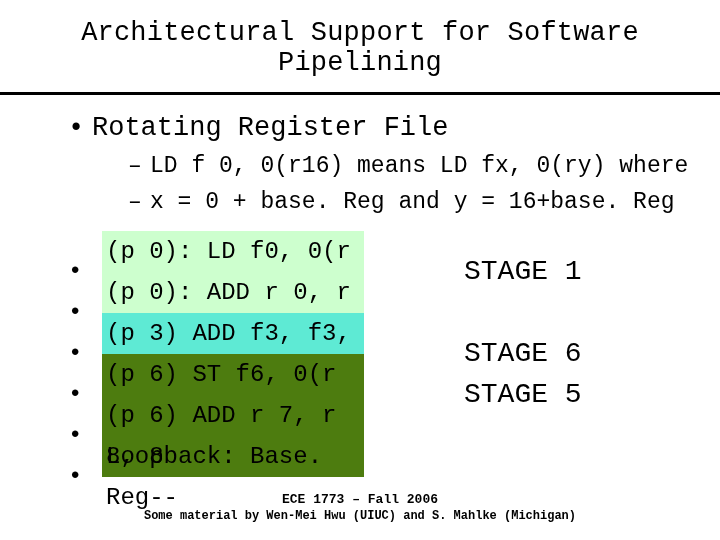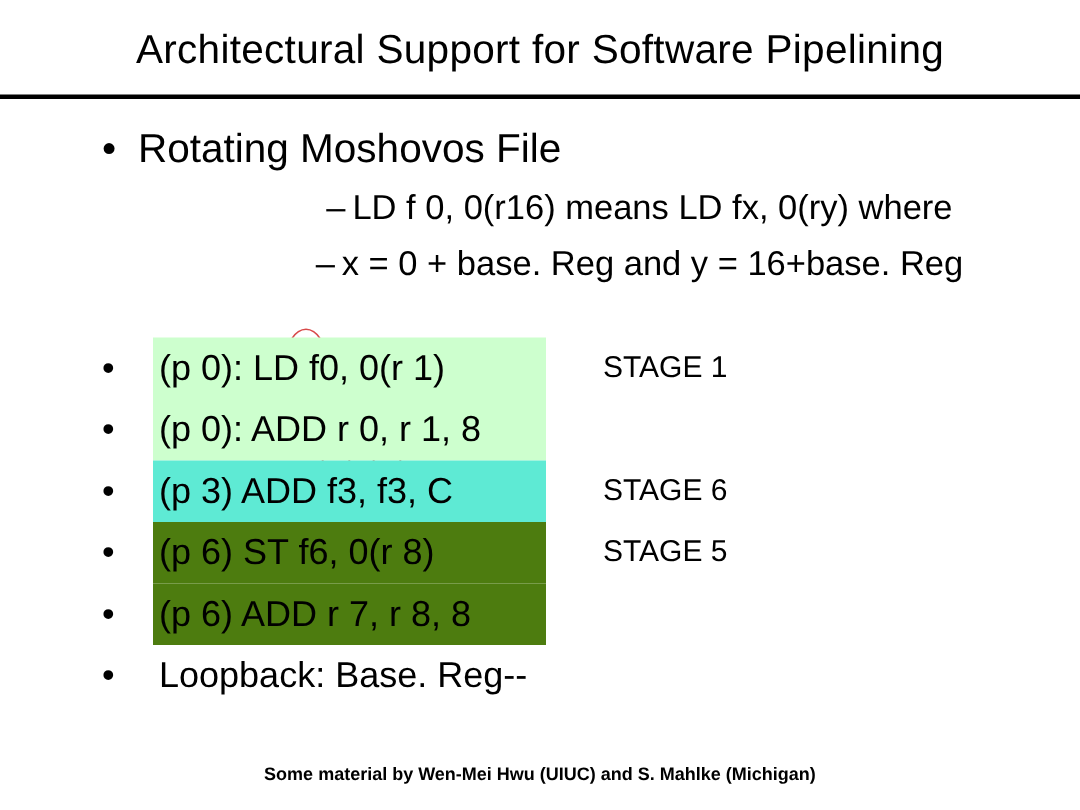--- a/index.html
+++ b/index.html
@@ -1,45 +1,45 @@
 <!DOCTYPE html>
 <html><head>
 <meta charset="utf-8">
 <style>
   * { box-sizing: border-box; margin: 0; padding: 0; }
   html, body { width: 720px; height: 540px; background: #fff; font-family: Arial, Helvetica, sans-serif; color: #000; }
-  .slide { position: relative; width: 720px; height: 540px; }
+  .slide { position: relative; width: 720px; height: 540px; font-family: Liberation Mono, monospace; }
   .title { font-size: 27px; text-align: center; padding-top: 18px; padding-bottom: 8px; letter-spacing: 0.2px; }
   .hr { border: none; border-top: 3px solid #000; margin: 6px 0 0 0; }
   .lvl1 { margin: 18px 0 0 68px; font-size: 27px; }
   .lvl1 .bul { display: inline-block; width: 24px; vertical-align: top; }
-  .lvl2 { margin: 10px 0 4px 128px; font-size: 23px; text-align: center; }
+  .lvl2 { margin: 10px 0 4px 128px; font-size: 23px; }
   .lvl2 .dash { display: inline-block; width: 22px; }
   .code-block { position: relative; margin-top: 36px; margin-left: 68px; width: 600px; }
   .code-row { display: flex; align-items: center; font-size: 24px; line-height: 41px; height: 41px; }
   .code-row .bul { width: 34px; text-align: left; font-size: 24px; }
   .code-row .txt { width: 262px; position: relative; padding-left: 4px; }
-  .code-row .stage { font-size: 20px; padding-left: 38px; }
+  .code-row .stage { font-size: 28px; padding-left: 100px; }
   .hl-green { background: #cdffce; }
   .hl-yellow { background: #5eead4; }
   .hl-red { background: #4d7c0f; }
   .circle { position: absolute; border: 1.5px solid #d84a4a; border-radius: 50%; pointer-events: none; }
   .footer { position: absolute; bottom: 16px; left: 0; width: 100%; text-align: center; font-size: 12px; line-height: 15px; font-weight: bold; }
   .footerwrap { display: inline-block; text-align: left; }
   .foottitle { text-align: center; font-weight: bold; font-size: 13px; margin-bottom: 2px; }
 </style>
 </head>
 <body>
 <div class="slide">
 
   <div class="title">Architectural Support for Software Pipelining</div>
   <hr class="hr">
 
   <div class="lvl1">
-    <span class="bul">•</span><span>Rotating Moshovos File</span>
+    <span class="bul">•</span><span>Rotating Register File</span>
   </div>
   <div class="lvl2">
     <span class="dash">–</span><span>LD f 0, 0(r16) means LD fx, 0(ry) where</span>
   </div>
   <div class="lvl2">
     <span class="dash">–</span><span>x = 0 + base. Reg and y = 16+base. Reg</span>
   </div>
 
   <div class="code-block">
 
@@ -74,18 +74,19 @@
       <span class="stage"></span>
     </div>
     <div class="code-row">
       <span class="bul">•</span>
       <span class="txt">Loopback: Base. Reg--</span>
       <span class="stage"></span>
     </div>
   </div>
 
   <div class="footer">
+    <div class="foottitle">ECE 1773 – Fall 2006</div>
     <div class="footerwrap">
       <div>Some material by Wen-Mei Hwu (UIUC) and S. Mahlke (Michigan)</div>
     </div>
   </div>
 
 </div>
 
 </body></html>

